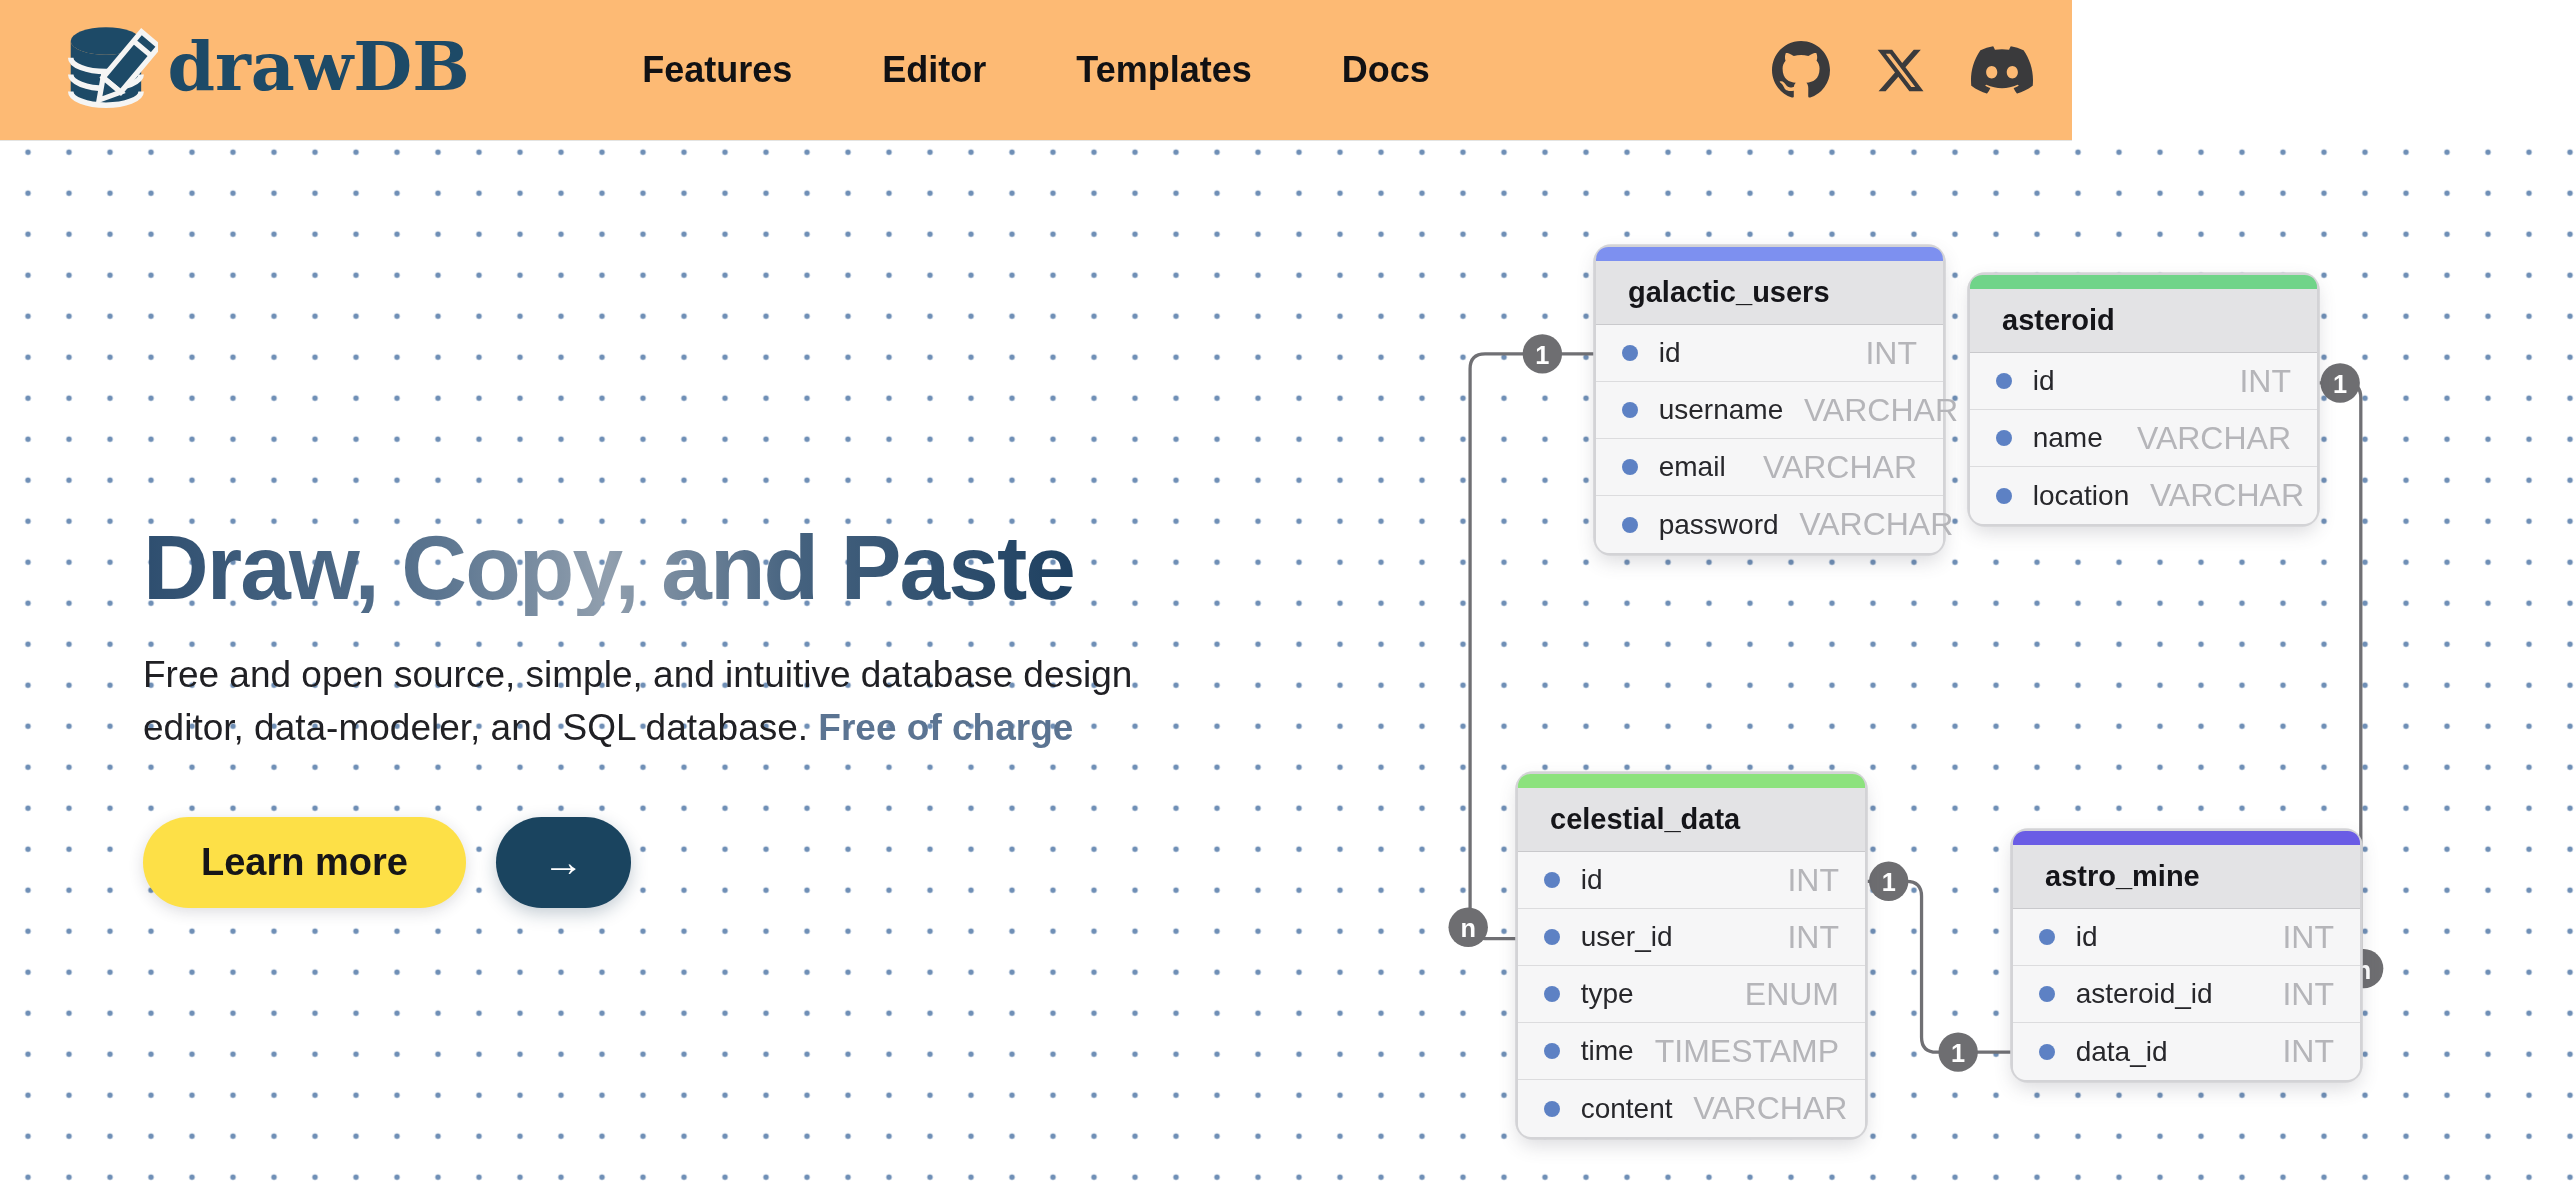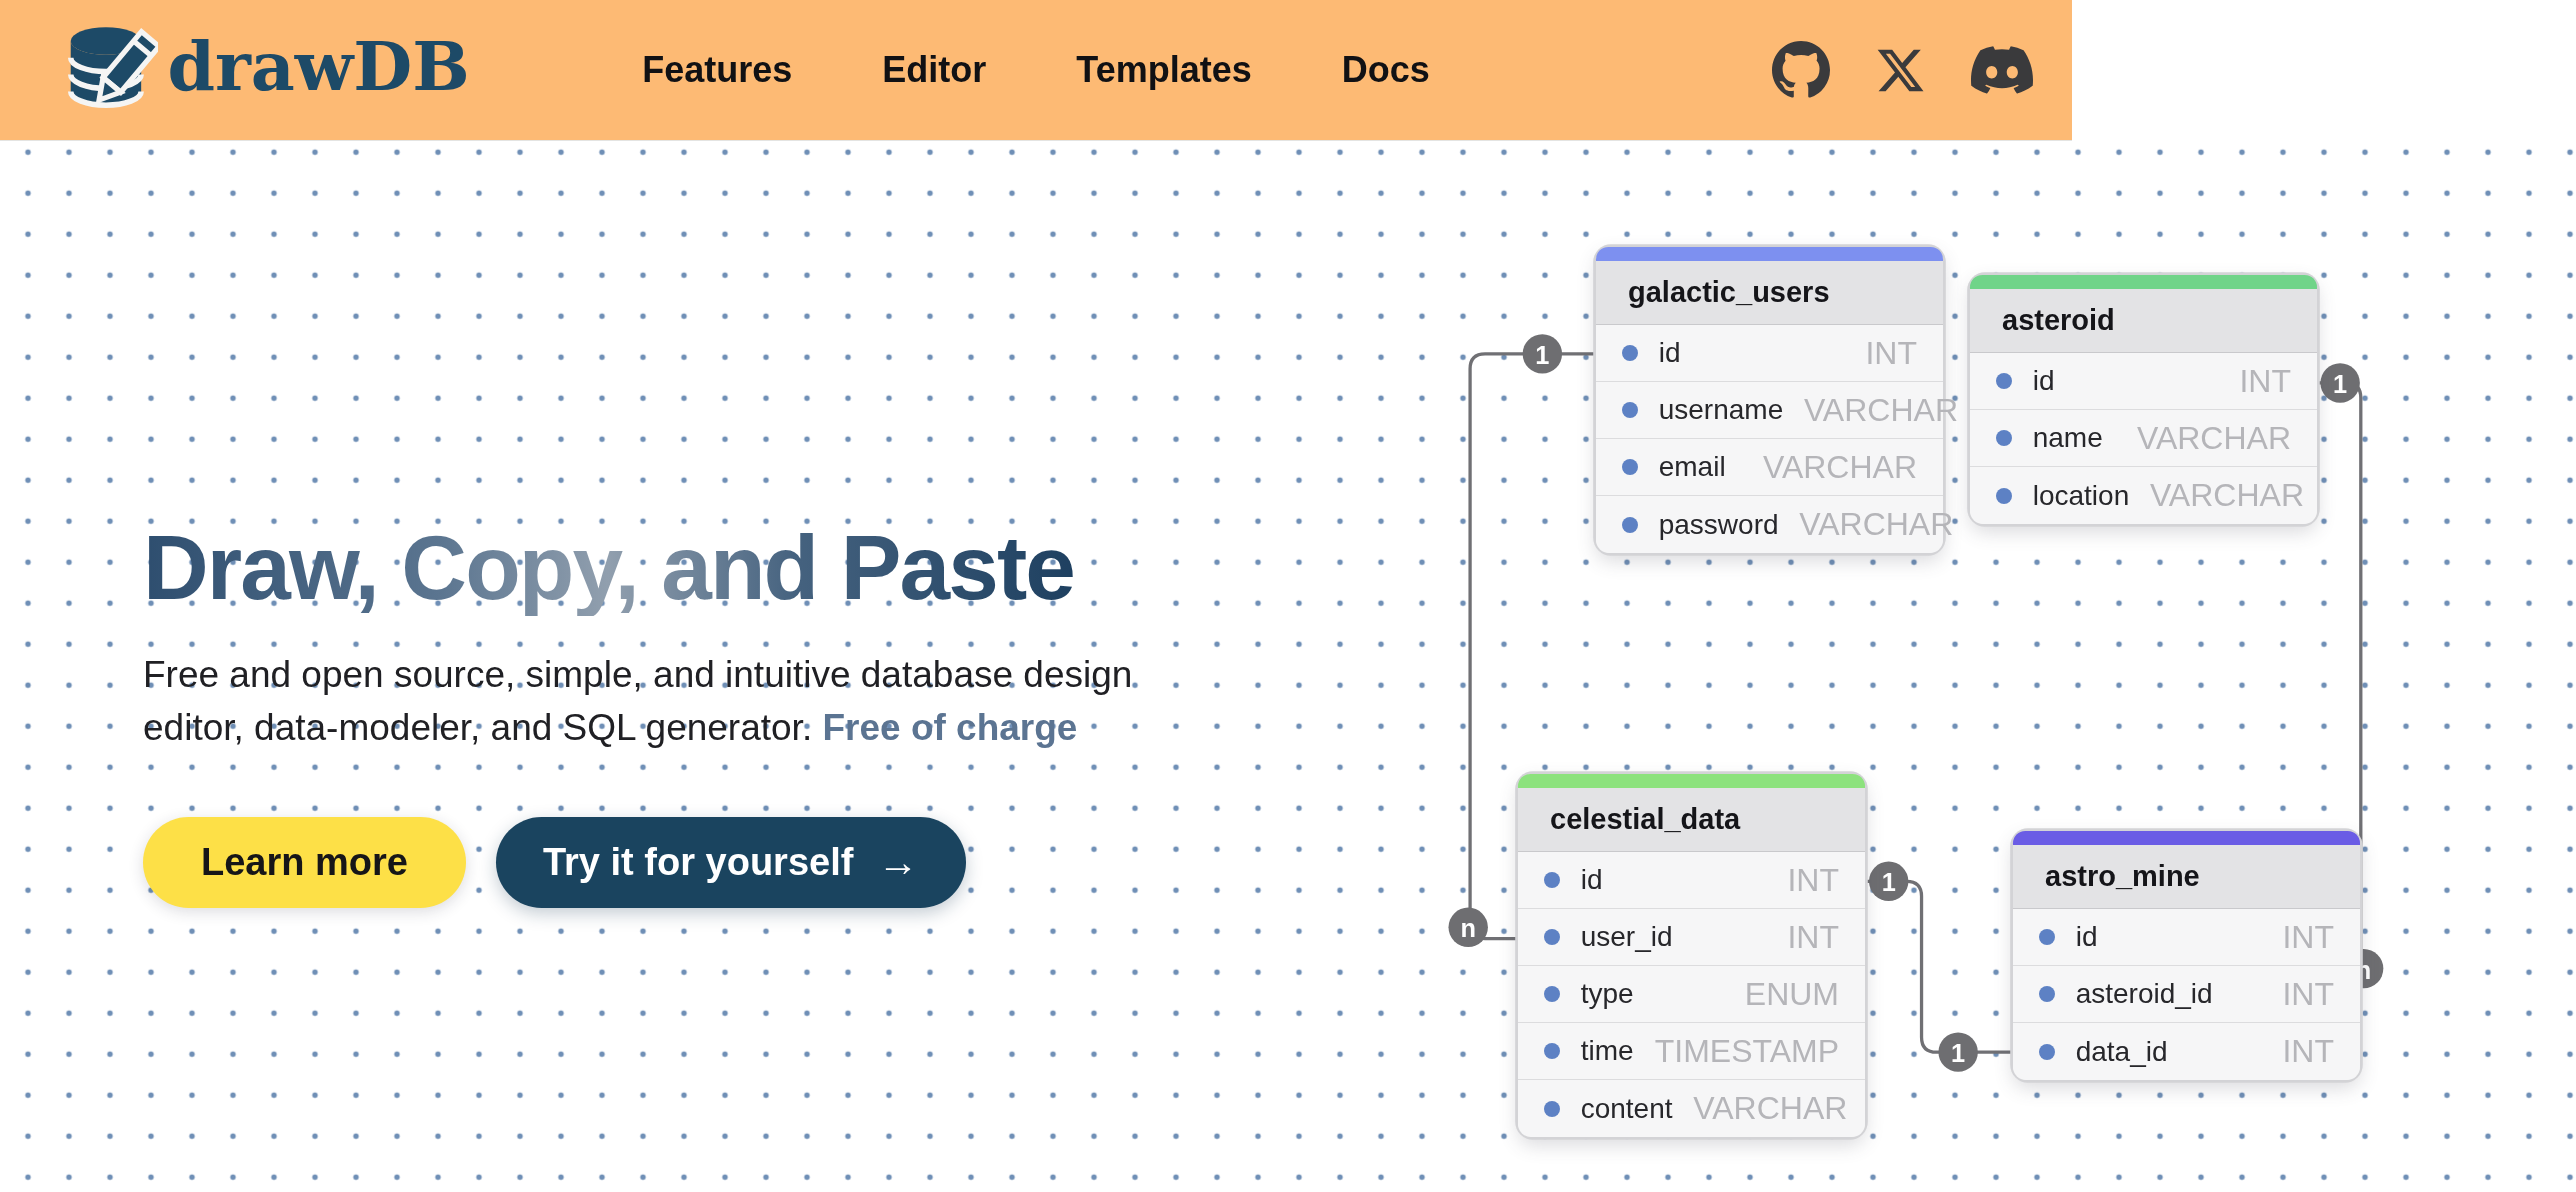--- a/index.html
+++ b/index.html
@@ -228,27 +228,26 @@
             <path d="M20.317 4.3698a19.7913 19.7913 0 00-4.8851-1.5152.0741.0741 0 00-.0785.0371c-.211.3753-.4447.8648-.6083 1.2495-1.8447-.2762-3.68-.2762-5.4868 0-.1636-.3933-.4058-.8742-.6177-1.2495a.077.077 0 00-.0785-.037 19.7363 19.7363 0 00-4.8852 1.515.0699.0699 0 00-.0321.0277C.5334 9.0458-.319 13.5799.0992 18.0578a.0824.0824 0 00.0312.0561c2.0528 1.5076 4.0413 2.4228 5.9929 3.0294a.0777.0777 0 00.0842-.0276c.4616-.6304.8731-1.2952 1.226-1.9942a.076.076 0 00-.0416-.1057c-.6528-.2476-1.2743-.5495-1.8722-.8923a.077.077 0 01-.0076-.1277c.1258-.0943.2517-.1923.3718-.2914a.0743.0743 0 01.0776-.0105c3.9278 1.7933 8.18 1.7933 12.0614 0a.0739.0739 0 01.0785.0095c.1202.099.246.1981.3728.2924a.077.077 0 01-.0066.1276 12.2986 12.2986 0 01-1.873.8914.0766.0766 0 00-.0407.1067c.3604.698.7719 1.3628 1.225 1.9932a.076.076 0 00.0842.0286c1.961-.6067 3.9495-1.5219 6.0023-3.0294a.077.077 0 00.0313-.0552c.5004-5.177-.8382-9.6739-3.5485-13.6604a.061.061 0 00-.0312-.0286zM8.02 15.3312c-1.1825 0-2.1569-1.0857-2.1569-2.419 0-1.3332.9555-2.4189 2.157-2.4189 1.2108 0 2.1757 1.0952 2.1568 2.419 0 1.3332-.9555 2.4189-2.1569 2.4189zm7.9748 0c-1.1825 0-2.1569-1.0857-2.1569-2.419 0-1.3332.9554-2.4189 2.1569-2.4189 1.2108 0 2.1757 1.0952 2.1568 2.419 0 1.3332-.946 2.4189-2.1568 2.4189Z"></path>
           </svg>
         </span>
       </div>
   </div>
 
   <div class="hero">
     <h1 class="hero-title">Draw, Copy, and Paste</h1>
     <p class="hero-sub">
       <span>Free and open source, simple, and intuitive database design</span><br>
-      <span>editor, data-modeler, and SQL generator. </span><span class="hero-highlight">Free of charge</span>
+      <span>editor, data-modeler, and SQL database. </span><span class="hero-highlight">Free of charge</span>
     </p>
     <div class="btn-row">
       <button class="btn btn-secondary">
         <span>Learn more</span>
       </button>
       <button class="btn btn-primary">
-        <span>Try it for yourself</span>
         <span class="btn-arrow">→</span>
       </button>
     </div>
   </div>
 
 </div>
 
 
 </body></html>

